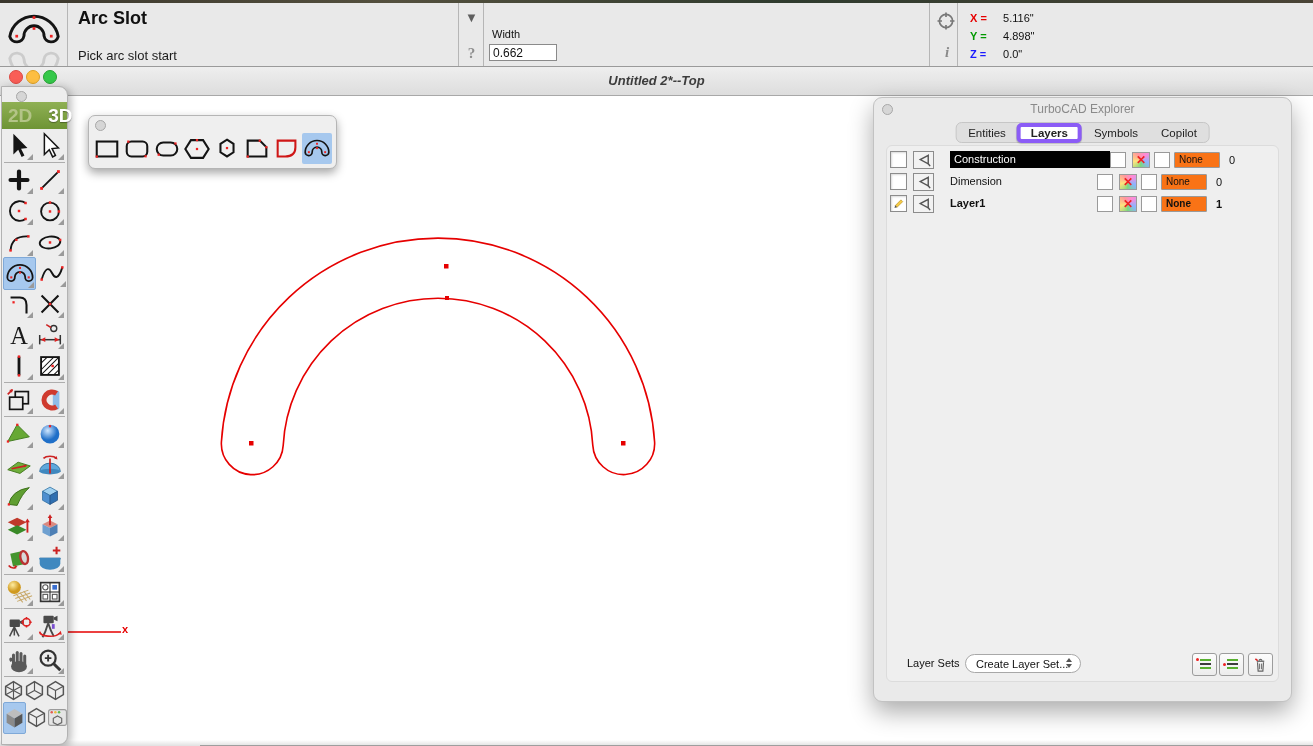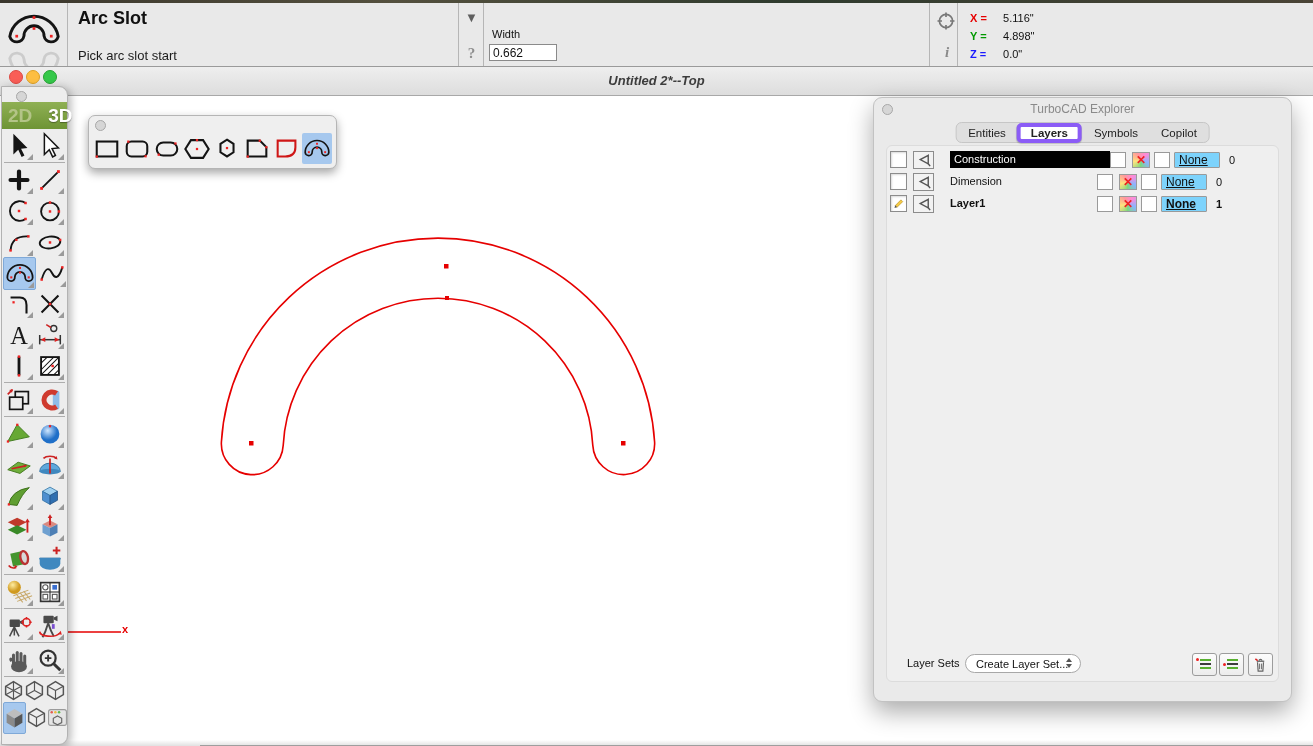--- a/index.html
+++ b/index.html
@@ -99,22 +99,22 @@
        padding:0;white-space:nowrap;overflow:hidden;}
   .lrow.hl .lname{background:#000;color:#fff;padding-left:4px;width:156px;}
   .lrow.bold .lname,.lrow.bold .nonebtn,.lrow.bold .cnt{font-weight:bold;}
   .lrow .sq{width:14px;height:14px;background:#fff;border:1px solid #9a9a9a;}
   .lrow .sq.b1{margin-left:0;}
   .lrow .swatch{width:16px;height:14px;border:1px solid #9a9a9a;margin-left:6px;position:relative;
        background:conic-gradient(from 40deg,#ff8ad8,#8ab4ff,#7dd87d,#ffe37d,#ff9a9a,#ff8ad8);}
   .lrow .swatch::after{content:"✕";position:absolute;left:0;right:0;top:0;bottom:0;color:#e22;
        font-size:12px;font-weight:bold;line-height:14px;text-align:center;}
   .lrow .sq.b2{margin-left:4px;}
-  .lrow .nonebtn{width:40px;height:14px;background:#7dd3fc;border:1px solid #9a9a9a;margin-left:4px;
-       font-size:12px;line-height:14px;text-align:left;padding-left:4px;color:#111;border-radius:1px;text-decoration:underline;}
+  .lrow .nonebtn{width:40px;height:14px;background:#f97316;border:1px solid #9a9a9a;margin-left:4px;
+       font-size:10px;line-height:14px;text-align:left;padding-left:4px;color:#111;border-radius:1px;}
   .lrow .cnt{margin-left:9px;font-size:11px;color:#111;}
   .lsets{position:absolute;left:0;right:0;bottom:6px;height:22px;}
   .lsets .lbl{position:absolute;left:20px;top:4px;font-size:11px;color:#111;}
   .dropdown{position:absolute;left:78px;top:1px;width:116px;height:19px;background:#fff;
        border:1px solid #a8a8a8;border-radius:10px;font-size:11px;line-height:19px;color:#111;
        padding-left:10px;box-sizing:border-box;}
   .dropdown .arrows{position:absolute;right:8px;top:3px;display:flex;flex-direction:column;gap:2px;}
   .dropdown .arrows i{display:block;width:0;height:0;border-left:3.5px solid transparent;border-right:3.5px solid transparent;}
   .dropdown .arrows i.up{border-bottom:4px solid #555;}
   .dropdown .arrows i.dn{border-top:4px solid #555;}

